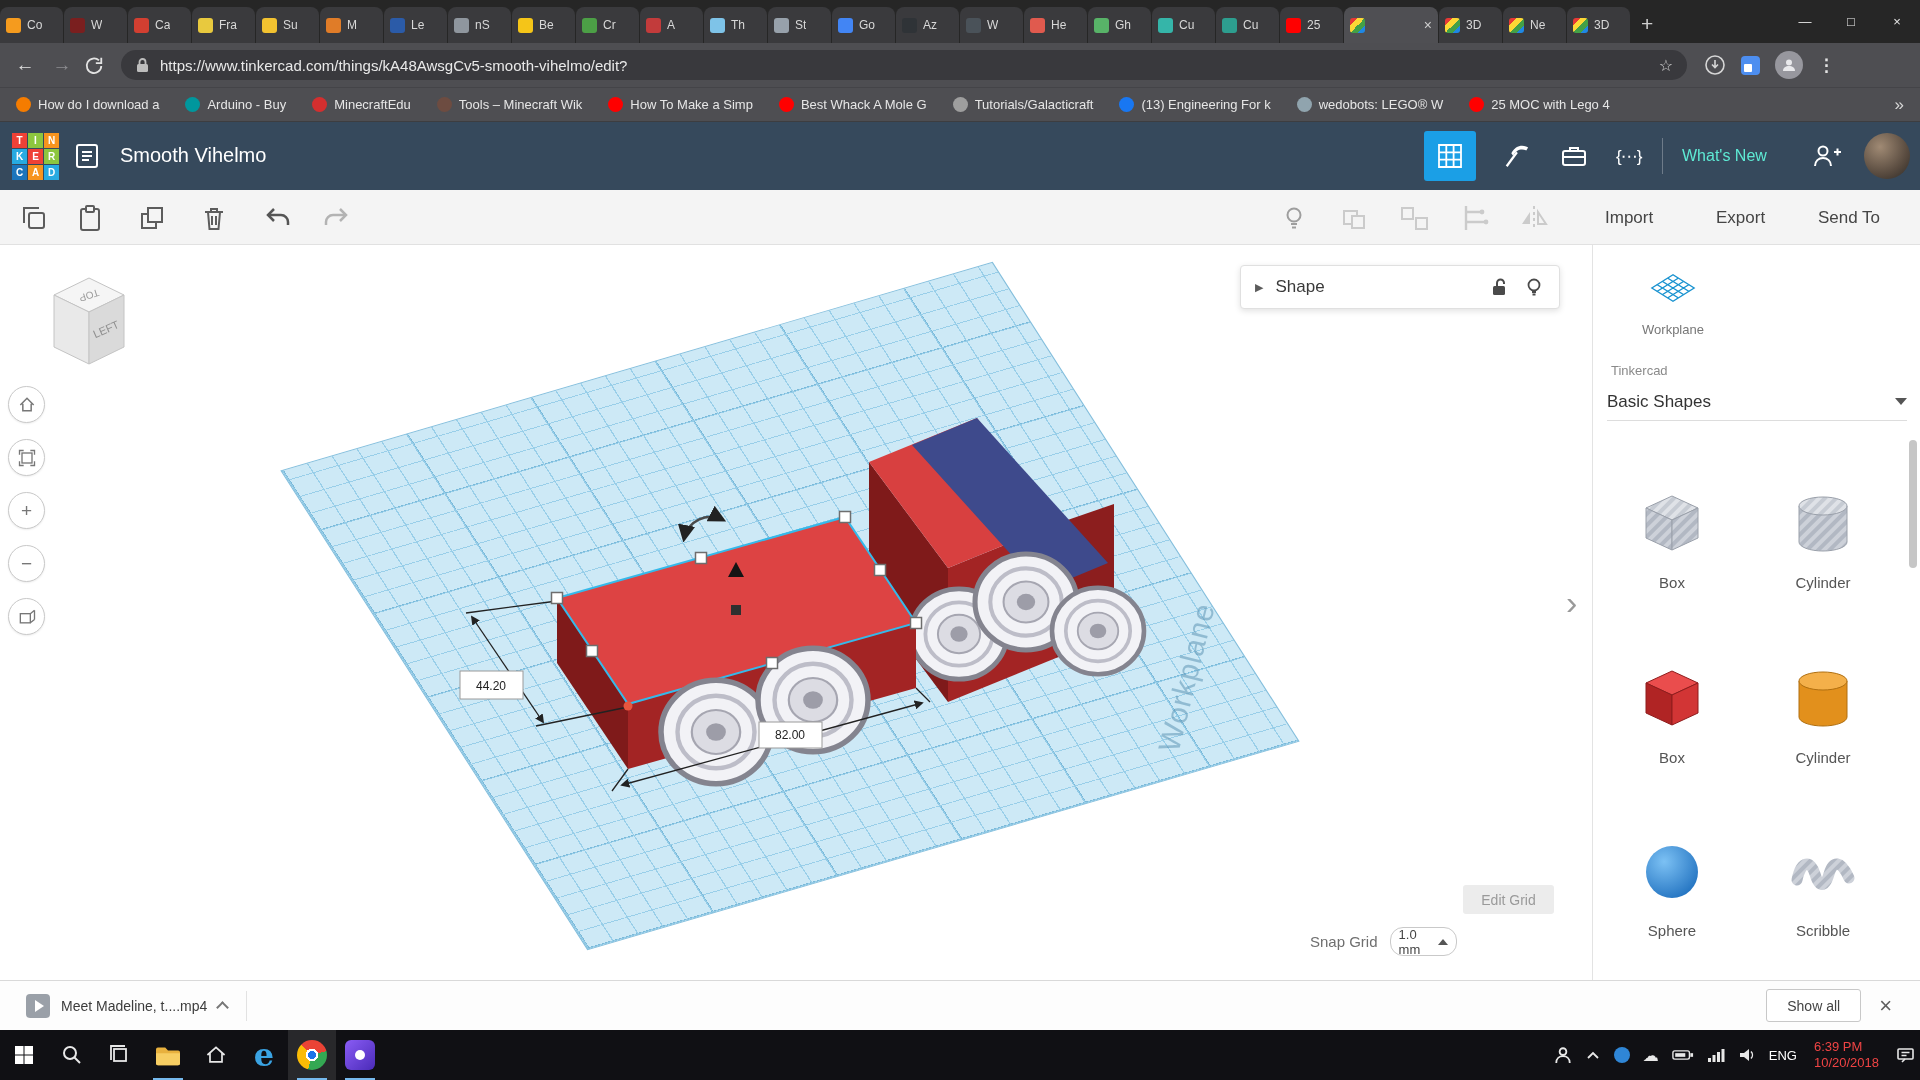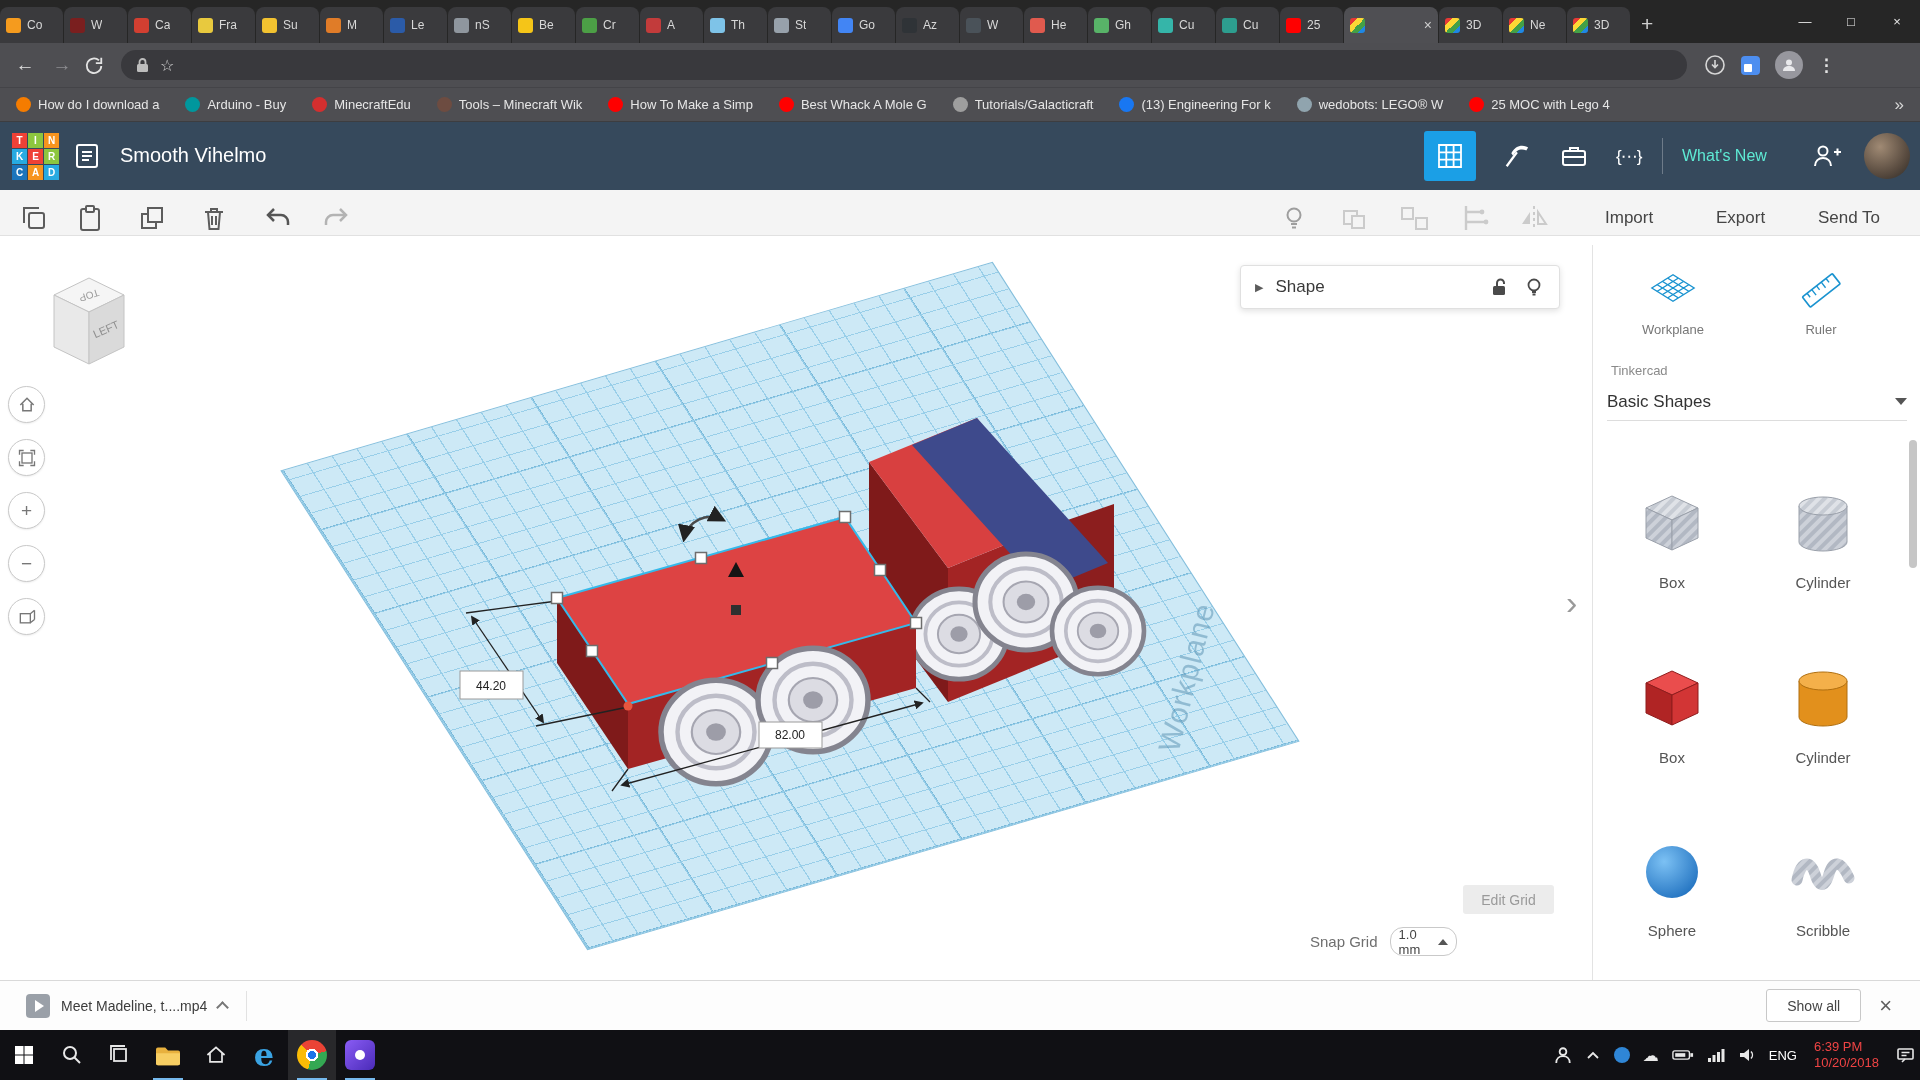--- a/index.html
+++ b/index.html
@@ -49,21 +49,21 @@
   .docicon{position:absolute;left:74px;top:20px}
   .apptitle{position:absolute;left:120px;top:22px;color:#fff;font-size:20px}
   .gridbtn{position:absolute;left:1424px;top:9px;width:52px;height:50px;background:#1b9fe6;border-radius:3px;display:flex;align-items:center;justify-content:center}
   .hicon{position:absolute;top:20px}
   .hsep{position:absolute;left:1662px;top:16px;width:1px;height:36px;background:rgba(255,255,255,.28)}
   .whatsnew{position:absolute;left:1682px;top:25px;color:#5eead4;font-size:16px}
   .codeicon{position:absolute;left:1616px;top:24px;color:#fff;font-size:17px;letter-spacing:-1px}
   .avatar{position:absolute;left:1864px;top:11px;width:46px;height:46px;border-radius:50%;background:radial-gradient(circle at 35% 30%,#a08a74,#5b4d41 60%,#2c2824)}
 
   
-  .apptoolbar{position:absolute;top:190px;left:0;width:1920px;height:46px;background:#f4f4f4;border-bottom:1px solid #e1e1e1}
+  .apptoolbar{position:absolute;top:190px;left:0;width:1920px;height:55px;background:#f4f4f4;border-bottom:1px solid #e1e1e1}
   .ticon{position:absolute;top:12px}
   .tbtn{position:absolute;top:0;height:55px;display:flex;align-items:center;font-size:17px;color:#454545}
 
   
   .main{position:absolute;top:245px;left:0;width:1920px;height:735px}
   .canvas{position:absolute;inset:0;background:#fff;overflow:hidden}
   .workplane{position:absolute;left:0;top:0;width:600px;height:600px;transform-origin:0 0;
     transform:matrix(1.1833,-0.3467,0.51,0.7967,282,226);
     background-color:#cde9f6;
     background-image:
@@ -276,20 +276,21 @@
       <svg width="20" height="20" viewBox="0 0 22 22">
           <path d="M19 12 a8 8 0 1 1 -2.5 -6" stroke="#e3e3e3" stroke-width="2" fill="none"></path>
           <path d="M19 3 v6 h-6" fill="none" stroke="#e3e3e3" stroke-width="2"></path>
         </svg>
     </div>
     <div class="urlpill">
       <svg width="15" height="17" viewBox="0 0 15 17">
           <rect x="2" y="7" width="11" height="8" rx="1.5" fill="#bdbdbd"></rect>
           <path d="M4.5 7 V5 a3 3 0 0 1 6 0 v2" stroke="#bdbdbd" stroke-width="1.8" fill="none"></path>
         </svg>
+      <span class="url">https://www.tinkercad.com/things/kA48AwsgCv5-smooth-vihelmo/edit?</span>
       <span class="star">☆</span>
     </div>
     <div class="navicons">
       <svg width="22" height="22" viewBox="0 0 22 22">
           <circle cx="11" cy="11" r="9" stroke="#d6d6d6" stroke-width="1.6" fill="none"></circle>
           <path d="M11 6 v7 M8 10.5 l3 3 3-3" stroke="#d6d6d6" stroke-width="1.6" fill="none"></path>
         </svg>
       <span class="extbadge"></span>
       <span class="navavatar">
         <svg width="16" height="16" viewBox="0 0 16 16">
@@ -594,29 +595,20 @@
     <div class="rightpanel">
       <div class="rp-tile" style="left:20px;top:22px">
         <svg width="46" height="46" viewBox="0 0 46 46">
           <g transform="translate(23,21) scale(1,0.62) rotate(-45)" stroke="#1a93d0" fill="none" stroke-width="1.7">
             <rect x="-15" y="-15" width="30" height="30"></rect>
             <path d="M-7.5 -15 v30 M0 -15 v30 M7.5 -15 v30 M-15 -7.5 h30 M-15 0 h30 M-15 7.5 h30"></path>
           </g>
         </svg>
         <span class="lbl">Workplane</span>
       </div>
-      <div class="rp-tile" style="left:168px;top:22px">
-        <svg width="46" height="46" viewBox="0 0 46 46">
-          <g transform="rotate(-38 23 23)">
-              <rect x="4" y="17" width="38" height="13" rx="1" stroke="#1a93d0" fill="none" stroke-width="1.7"></rect>
-              <path d="M10 17 v5 M16 17 v7 M22 17 v5 M28 17 v7 M34 17 v5" stroke="#1a93d0" stroke-width="1.4"></path>
-            </g>
-        </svg>
-        <span class="lbl">Ruler</span>
-      </div>
 
       <div class="rp-brand">Tinkercad</div>
       <div class="rp-select">
         <span class="val">Basic Shapes</span>
         <span class="caret-down"></span>
       </div>
 
       <div class="shape-tile" style="left:19px;top:243px">
         <svg width="72" height="72" viewBox="0 0 72 72">
           <defs>

